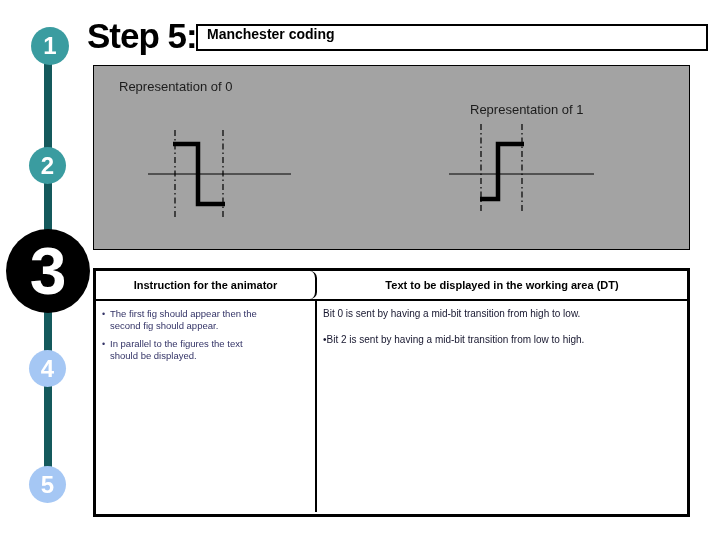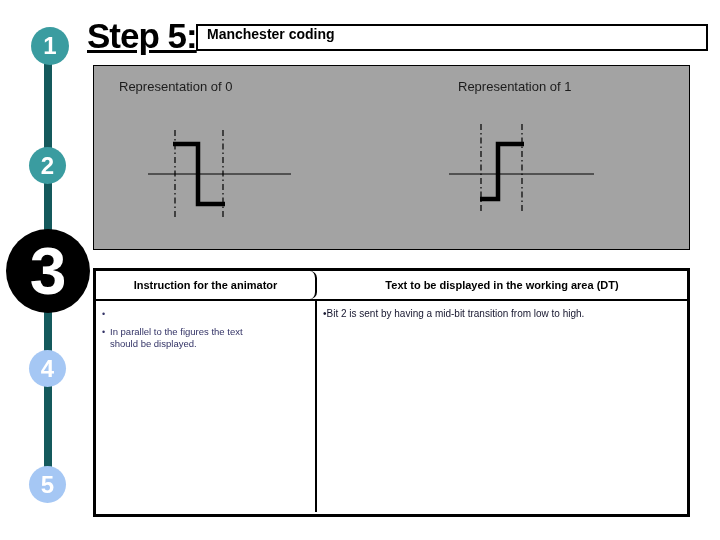--- a/index.html
+++ b/index.html
@@ -17,36 +17,36 @@
   }
   .step-1 { left:31px; top:27px;  width:38px; height:38px; background:#3a9ca0; font-size:24px; }
   .step-2 { left:29px; top:147px; width:37px; height:37px; background:#3a9ca0; font-size:24px; }
   .step-3 { left:6px;  top:229px; width:84px; height:84px; background:#000000; font-size:66px; font-weight:800; }
   .step-4 { left:29px; top:350px; width:37px; height:37px; background:#a5c7f4; font-size:24px; }
   .step-5 { left:29px; top:466px; width:37px; height:37px; background:#a5c7f4; font-size:24px; }
 
   
   .page-title {
     position:absolute; left:87px; top:16px; font-size:35px; font-weight:800;
-    letter-spacing:-1px; white-space:nowrap;text-decoration:underline;
+    letter-spacing:-1px; white-space:nowrap;
   }
   .topic-box {
     position:absolute; left:196px; top:24px; width:512px; height:27px;
     border:2px solid #000; background:#fff; display:flex; align-items:flex-start;
     padding-left:9px; font-size:14px; font-weight:bold;
   }
 
   
   .figure-box {
     position:absolute; left:93px; top:65px; width:597px; height:185px;
     border:1px solid #000; background:#a3a3a3;
   }
   .fig-label { position:absolute; top:13px; font-size:13px; color:#1c1c1c; white-space:nowrap; }
   .fig-label-0 { left:25px; }
-  .fig-label-1 { left:364px; }
+  .fig-label-1 { left:376px;margin-top:23px; }
   .wave-svg { position:absolute; left:0; top:0; }
 
   
   .anim-table {
     position:absolute; left:93px; top:268px; width:597px; height:249px;
     border:3px solid #000; background:#fff;
   }
   .t-head { display:grid; grid-template-columns:221px 1fr; height:30px; border-bottom:2px solid #000; }
   .t-th { display:flex; align-items:center; justify-content:center; font-size:11px; font-weight:bold; text-align:center; }
   .t-th-left { border-right:2px solid #000;border-radius:7px; }
@@ -109,24 +109,27 @@
 
 <div class="anim-table">
   <div class="t-head">
     <div class="t-th t-th-left">Instruction for the animator</div>
     <div class="t-th">Text to be displayed in the working area (DT)</div>
   </div>
   <div class="t-body">
     <div class="t-td-left">
       <div class="bullet-item">
         <span class="bullet-glyph">•</span>
+        <span class="bullet-text">The first fig should appear  then the
+second fig should appear.</span>
       </div>
       <div class="bullet-item">
         <span class="bullet-glyph">•</span>
         <span class="bullet-text">In parallel to the figures the text
 should be displayed.</span>
       </div>
     </div>
     <div class="t-td-right">
+      <div class="right-line">Bit 0 is sent by having a mid-bit transition from high to low.</div>
       <div class="right-line">•Bit 2 is sent by having a mid-bit transition from low  to high.</div>
     </div>
   </div>
 </div>
 
 </body></html>

